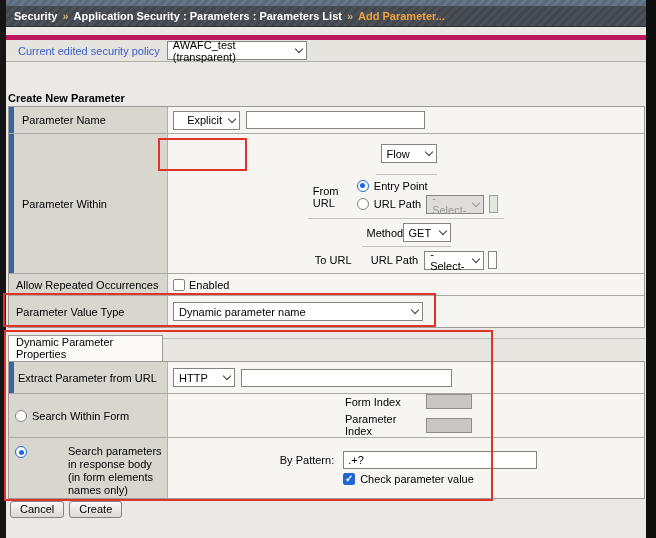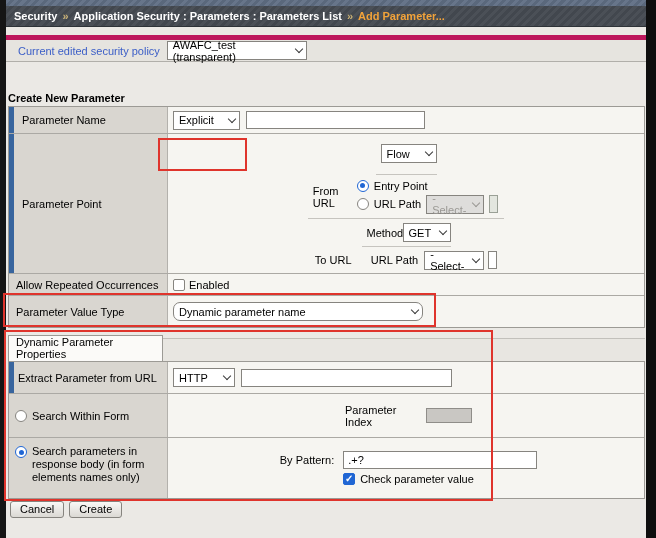--- a/index.html
+++ b/index.html
@@ -138,32 +138,32 @@
   <div class="section-title">Create New Parameter</div>
 
   <div class="tbl" style="top:106px;">
 
     <div class="trow" style="height:27px;">
       <div class="tlabel">
         <span class="accent"></span>
         <span>Parameter Name</span>
       </div>
       <div class="tcontent">
-        <div class="select" style="width:67px;">
+        <div class="select" style="width:67px;justify-content:flex-end;">
           <span>Explicit</span>
           <span class="chev"></span>
         </div>
         <span class="ti" style="width:179px;margin-left:6px;"></span>
       </div>
     </div>
 
     <div class="trow" style="height:140px;">
       <div class="tlabel">
         <span class="accent"></span>
-        <span>Parameter Point</span>
+        <span>Parameter Within</span>
       </div>
       <div class="tcontent col">
 
         <div class="subrow" style="height:41px;">
           <div class="select" style="width:56px;">
             <span>Flow</span>
             <span class="chev"></span>
           </div>
         </div>
 
@@ -219,21 +219,21 @@
         <span class="cb"></span>
         <span style="margin-left:4px;">Enabled</span>
       </div>
     </div>
 
     <div class="trow" style="height:31px;">
       <div class="tlabel">
         <span style="margin-left:-6px;">Parameter Value Type</span>
       </div>
       <div class="tcontent">
-        <div class="select" style="width:250px;border-radius:7px;">
+        <div class="select" style="width:250px;">
           <span>Dynamic parameter name</span>
           <span class="chev"></span>
         </div>
       </div>
     </div>
 
   </div>
 
   <div class="tab">
     <span>Dynamic Parameter Properties</span>
@@ -258,28 +258,32 @@
 
     <div class="trow" style="height:44px;">
       <div class="tlabel" style="padding-left:6px;">
         <span class="radio">
             <span class="dot"></span>
           </span>
         <span style="margin-left:5px;">Search Within Form</span>
       </div>
       <div class="tcontent col" style="justify-content:center;padding-left:5px;gap:4px;">
         <div class="line">
+          <span style="width:76px;">Form Index</span>
+          <span class="ti dis-gray" style="width:46px;"></span>
+        </div>
+        <div class="line">
           <span style="width:76px;">Parameter Index</span>
           <span class="ti dis-gray" style="width:46px;"></span>
         </div>
       </div>
     </div>
 
     <div class="trow" style="height:60px;">
-      <div class="tlabel" style="padding-left:6px;align-items:flex-start;padding-top:7px;">
+      <div class="tlabel" style="padding-left:6px;align-items:flex-start;padding-top:7px;gap:36px;">
         <span class="radio checked" style="margin-top:1px;">
             <span class="dot"></span>
           </span>
         <span class="wrap-label" style="margin-left:5px;width:120px;">Search parameters in response body (in form elements names only)</span>
       </div>
       <div class="tcontent col" style="justify-content:center;padding-left:5px;gap:4px;">
         <div class="line">
           <span>By Pattern:</span>
           <span class="ti" style="width:194px;margin-left:4px;">.+?</span>
         </div>

